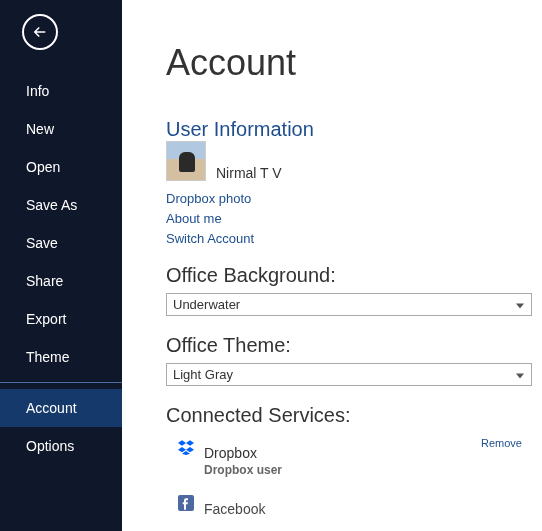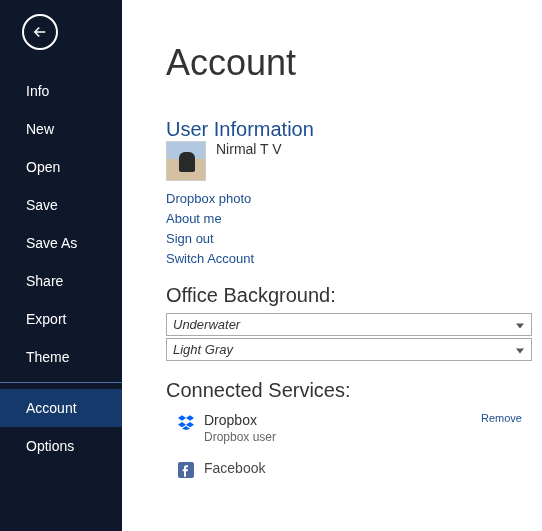--- a/index.html
+++ b/index.html
@@ -8,81 +8,81 @@
     .sidebar { width: 122px; background: #0f172a; color: #fff; display: flex; flex-direction: column; padding-top: 14px; }
     .back-btn { width: 36px; height: 36px; border-radius: 50%; border: 2px solid #fff; margin-left: 22px; margin-bottom: 22px; display: flex; align-items: center; justify-content: center; cursor: pointer; }
     .back-btn svg { width: 18px; height: 18px; }
     .nav-item { padding: 11px 26px; font-size: 14px; cursor: pointer; }
     .nav-item.active { background: #15396a; }
     .nav-divider { height: 1px; background: #4a6fa5; margin: 6px 0; }
     .main { flex: 1; padding: 42px 0 0 44px; overflow: hidden; }
     .page-title { font-size: 36px; font-weight: 200; color: #333; margin-bottom: 34px; }
     .section-title { font-size: 20px; color: #1e4e8f; font-weight: 400; }
     .section-title.dark { color: #333; font-size: 20px; margin-top: 18px; margin-bottom: 6px; }
-    .user-row { display: flex; align-items: flex-start; margin-bottom: 10px; }
+    .user-row { display: flex; align-items: flex-end; margin-bottom: 10px; }
     .avatar { width: 40px; height: 40px; margin-right: 10px; background: linear-gradient(to bottom, #b0c8e0 45%, #d4c0a0 45%); position: relative; overflow: hidden; border: 1px solid #ccc; }
     .avatar::after { content:""; position:absolute; top:10px; left:12px; width:16px; height:20px; background:#2a2a2a; border-radius:6px 6px 2px 2px; }
     .user-name { font-size: 14px; color: #333; }
     .link-list a { display: block; font-size: 13px; color: #1e4e8f; text-decoration: none; margin-bottom: 5px; cursor: pointer; }
     .select-wrap { position: relative; width: 366px; margin-bottom: 2px; }
-    select { width: 100%; font-size: 13px; padding: 3px 6px; border: 1px solid #aaa; background: #fff; color: #333; appearance: none; -webkit-appearance: none; cursor: pointer; font-style: italic; }
+    select { width: 100%; font-size: 13px; padding: 3px 6px; border: 1px solid #aaa; background: #fff; color: #333; appearance: none; -webkit-appearance: none; cursor: pointer; }
     .select-wrap::after { content: ""; position: absolute; right: 8px; top: 50%; transform: translateY(-30%); width: 0; height: 0; border-left: 4px solid transparent; border-right: 4px solid transparent; border-top: 5px solid #555; pointer-events: none; }
     .service-row { display: flex; align-items: flex-start; margin-top: 10px; padding-left: 12px; }
     .service-icon { width: 16px; height: 16px; margin-right: 10px; margin-top: 2px; }
     .service-text { display: flex; flex-direction: column; }
-    .service-name { font-size: 14px; color: #333; }
-    .service-sub { font-size: 12px; color: #666; margin-top: 2px; }
+    .service-name { font-size: 14px; color: #333; margin-top: 8px; }
+    .service-sub { font-size: 12px; color: #666; margin-top: 2px; font-weight: bold; }
     .remove-link { color: #1e4e8f; font-size: 11px; margin-left: auto; margin-right: 20px; margin-top: 0; cursor: pointer; }
     .service-row.partial { opacity: 0.9; margin-top: 16px; }
   </style>
 </head>
 <body>
 
 <div class="container">
   <div class="sidebar">
     <div class="back-btn">
       <svg viewBox="0 0 24 24" fill="none" stroke="#fff" stroke-width="2">
         <path d="M19 12H5M11 18l-6-6 6-6"></path>
       </svg>
     </div>
     <div class="nav-item">Info</div>
     <div class="nav-item">New</div>
     <div class="nav-item">Open</div>
+    <div class="nav-item">Save As</div>
     <div class="nav-item">Save</div>
-    <div class="nav-item">Save As</div>
     <div class="nav-item">Share</div>
     <div class="nav-item">Export</div>
     <div class="nav-item">Theme</div>
     <div class="nav-divider"></div>
     <div class="nav-item active">Account</div>
     <div class="nav-item">Options</div>
   </div>
 
   <div class="main">
     <div class="page-title">Account</div>
 
     <div class="section-title">User Information</div>
     <div class="user-row">
       <div class="avatar"></div>
       <div class="user-name">Nirmal T V</div>
     </div>
     <div class="link-list">
       <a>Dropbox photo</a>
       <a>About me</a>
-      <a>Sign out</a>
       <a>Switch Account</a>
     </div>
 
     <div class="section-title dark">Office Background:</div>
     <div class="select-wrap">
       <select>
         <option>Underwater</option>
       </select>
     </div>
 
+    <div class="section-title dark">Office Theme:</div>
     <div class="select-wrap">
       <select>
         <option>Light Gray</option>
       </select>
     </div>
 
     <div class="section-title dark">Connected Services:</div>
 
     <div class="service-row">
       <svg class="service-icon" viewBox="0 0 24 24" fill="#0061ff">

